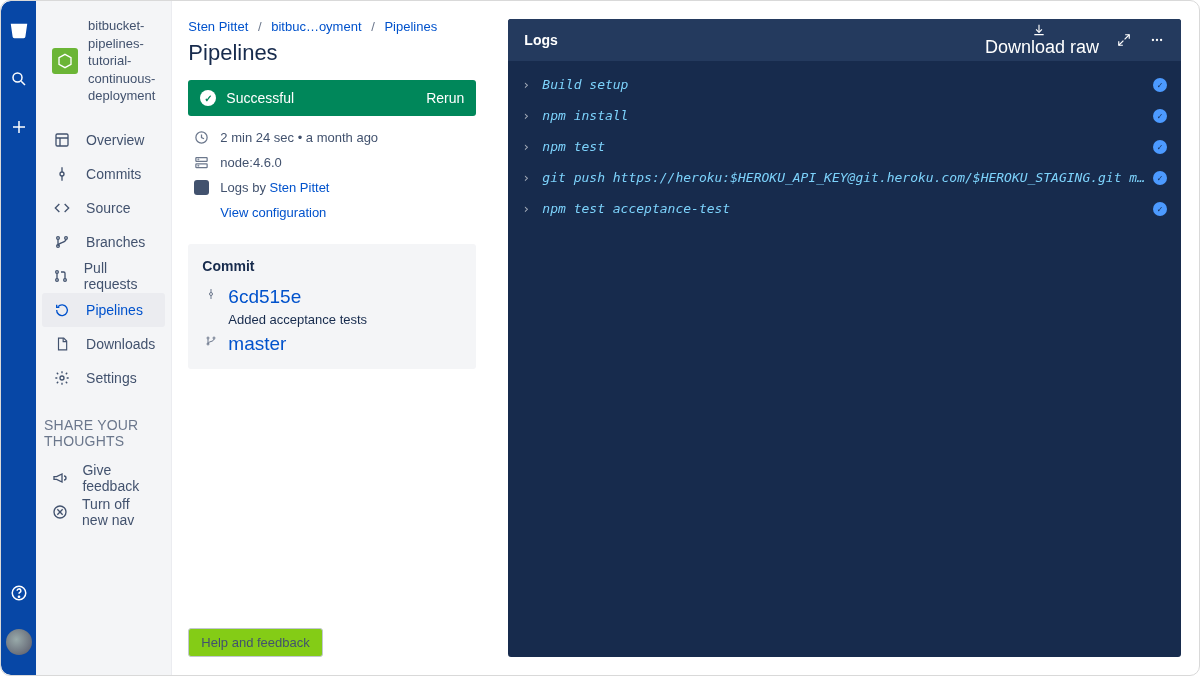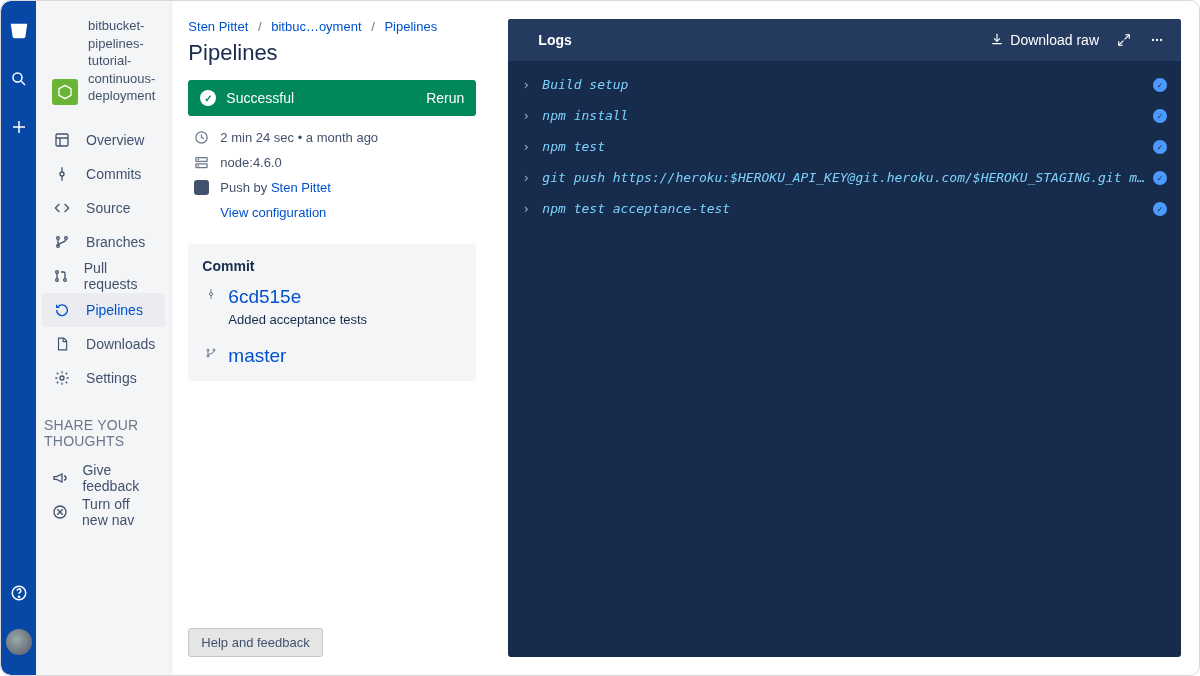--- a/index.html
+++ b/index.html
@@ -42,21 +42,21 @@
 
 
 .sidebar {
   width: 200px;
   background: #F4F5F7;
   border-right: 1px solid #ebecf0;
   padding: 16px 0 16px 0;
   display:flex; flex-direction:column;
 }
 .sb-header {
-  display:flex; align-items:flex-end;
+  display:flex; align-items:center;
   padding: 0 12px 12px 16px;
 }
 .sb-logo {
   width: 26px; height: 26px; border-radius:3px;
   background:#6BB536;
   display:flex; align-items:center; justify-content:center;
   color:#fff; font-size:11px; font-weight:600;
   margin-right: 10px; flex-shrink:0;
 }
 .sb-title {
@@ -138,25 +138,25 @@
   margin-top: 24px;
 }
 .commit-card h3 { font-size: 14px; font-weight:600; margin-bottom: 12px; }
 .commit-row {
   display:flex; align-items:flex-start;
   font-size: 19px; color:#42526E;
   margin-bottom: 4px;
 }
 .commit-row .cicon { width:18px; margin-right:8px; color:#6B778C; display:flex; justify-content:center; padding-top:1px; }
 .commit-row a { color:#0052CC; text-decoration:none; }
-.commit-msg { padding-left: 26px; font-size:13px; color:#172B4D; margin-bottom: 18px; }
+.commit-msg { padding-left: 26px; font-size:13px; color:#172B4D; margin-bottom: 6px; }
 
 .help-btn {
   position:absolute; bottom: 18px; left: 16px;
-  background:#e5e5e5; border:1px solid #C1C7D0;
+  background:#84cc16; border:1px solid #C1C7D0;
   border-radius:3px;
   padding: 6px 12px;
   font-size: 13px;
   color:#42526E;
   cursor:pointer;
 }
 
 
 .logs {
   flex: 1;
@@ -168,25 +168,26 @@
   min-width: 0;
 }
 .logs-header {
   background:#243A5E;
   height: 42px;
   display:flex; align-items:center;
   padding: 0 16px;
   font-size: 14px;
   border-top-left-radius:3px; border-top-right-radius:3px;
 }
-.logs-header .lh-title { font-weight:600; flex:1;margin-left:14px; }
+.logs-header .lh-title { font-weight:600; flex:1; }
 .logs-header .lh-action {
-  display:flex; 
+  display:flex; align-items:center;
   margin-left: 18px; cursor:pointer;
-  font-size: 14px;
+  font-size: 18px;
+  flex-direction: column;
 }
 .logs-header .lh-icon { margin-right: 6px; }
 .logs-body { padding: 16px 14px; font-family: "SFMono-Regular", Consolas, monospace; font-size: 13px; }
 .log-line {
   display:flex; align-items:center;
   margin-bottom: 16px;
   white-space: nowrap;
   min-width:0;
 }
 .log-line .caret { width: 14px; color:#A5ADBA; margin-right: 6px; flex-shrink:0; }
@@ -388,21 +389,21 @@
               <circle cx="7" cy="17" r="0.5" fill="currentColor"></circle>
             </svg>
           </span>
         <span>node:4.6.0</span>
       </div>
       <div class="meta-row">
         <span class="micon">
             <span style="width:15px;height:15px;background:#42526E;border-radius:3px;display:block"></span>
           </span>
         <span>
-          <span>Push by </span><a href="#">Sten Pittet</a>
+          <span>Logs by </span><a href="#">Sten Pittet</a>
         </span>
       </div>
       <div class="meta-row link-row">
         <a href="#">View configuration</a>
       </div>
 
       <div class="commit-card">
         <h3>Commit</h3>
         <div class="commit-row">
           <span class="cicon">

